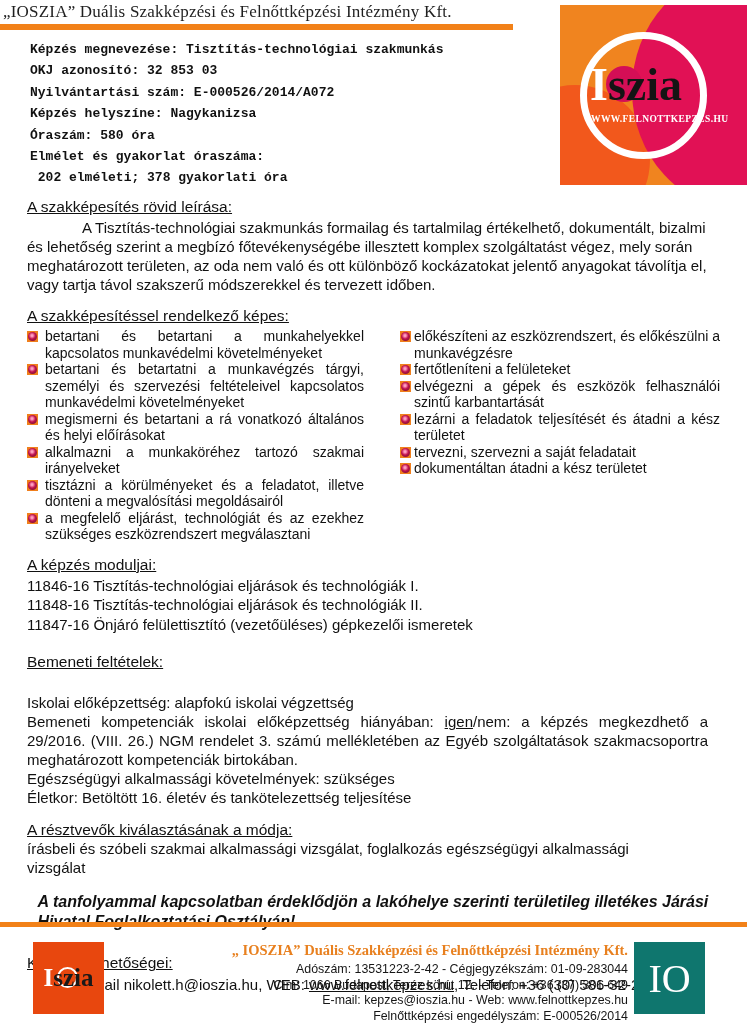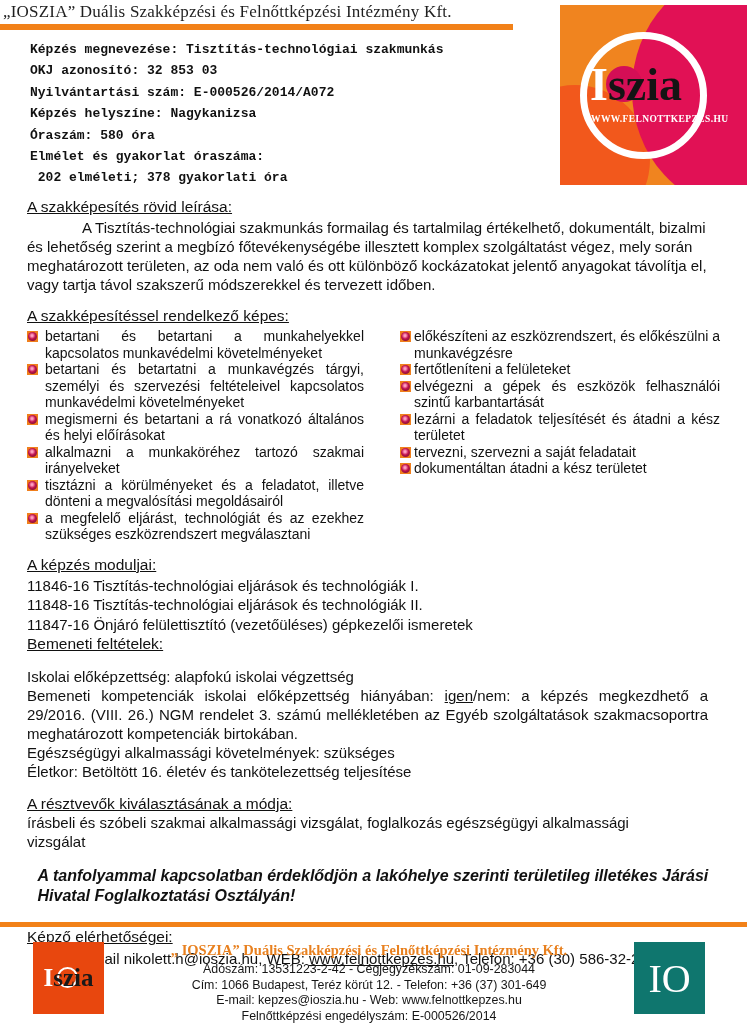--- a/index.html
+++ b/index.html
@@ -54,22 +54,22 @@
   .col-right .bullet-row { gap:3px; }
   .bullet { flex:0 0 11px; width:11px; height:11px; margin-top:3px; background:#f07f1c; position:relative; }
   .bullet::after { content:""; position:absolute; left:1px; top:1px; right:1px; bottom:1px;
     border-radius:50%; background:radial-gradient(circle at 45% 40%, #ff9ec0 0 12%, #c1134e 45%, #7d0f35 80%); }
   .bullet-text { flex:1; text-align:justify; }
 
   .modules-heading { margin-top:13px; }
   .module-line { font-size:15px; line-height:19.5px; }
   .modules-list { margin-top:2px; }
 
-  .entry-heading { margin-top:1px; }
-  .entry-body { margin-top:14px; font-size:15px; line-height:19px; }
+  .entry-heading { margin-top:19px; }
+  .entry-body { margin-top:22px; font-size:15px; line-height:19px; }
   .entry-comp { width:681px; text-align:justify; }
   .u { text-decoration:underline; }
 
   .sel-heading { margin-top:14px; }
   .sel-body { font-size:15px; line-height:19px; width:655px; }
 
   .notice { width:672px; margin:15px auto 0; text-align:left;
     font-weight:bold; font-style:italic; font-size:16px; line-height:20px; }
 
   .contact-heading { margin-top:22px; }
@@ -79,21 +79,21 @@
   .footer { position:absolute; left:0; bottom:0; width:747px; }
   .footer-rule { height:5px; background:#f28118; }
   .footer-row { display:flex; align-items:flex-start; padding:15px 42px 0 33px; }
   .flogo { width:71px; height:72px; background:#e8470e; position:relative; flex:0 0 71px;
     font-family:"Liberation Serif", serif; font-weight:bold; font-size:25px;
     display:flex; align-items:center; justify-content:center; }
   .flogo .ring { position:absolute; left:24px; top:25px; width:21px; height:21px;
     border:2px solid #fff; border-radius:50%; }
   .flogo .i { color:#fff; position:relative; z-index:1; }
   .flogo .szia { color:#191919; position:relative; z-index:1; }
-  .footer-center { flex:1; text-align:center; padding:0 6px; }
+  .footer-center { flex:1; text-align:right; padding:0 6px; }
   .footer-company { font-family:"Liberation Serif", serif; font-weight:bold;
     color:#e8801f; font-size:14.5px; margin-bottom:3px; }
   .footer-line { font-size:12.4px; line-height:15.4px; color:#161616; }
   .dlogo { width:71px; height:72px; background:#0f766e; flex:0 0 71px; color:#fff;
     font-family:"Liberation Serif", serif; font-size:40px;
     display:flex; align-items:center; justify-content:center; }
 </style>
 </head>
 <body>
 

